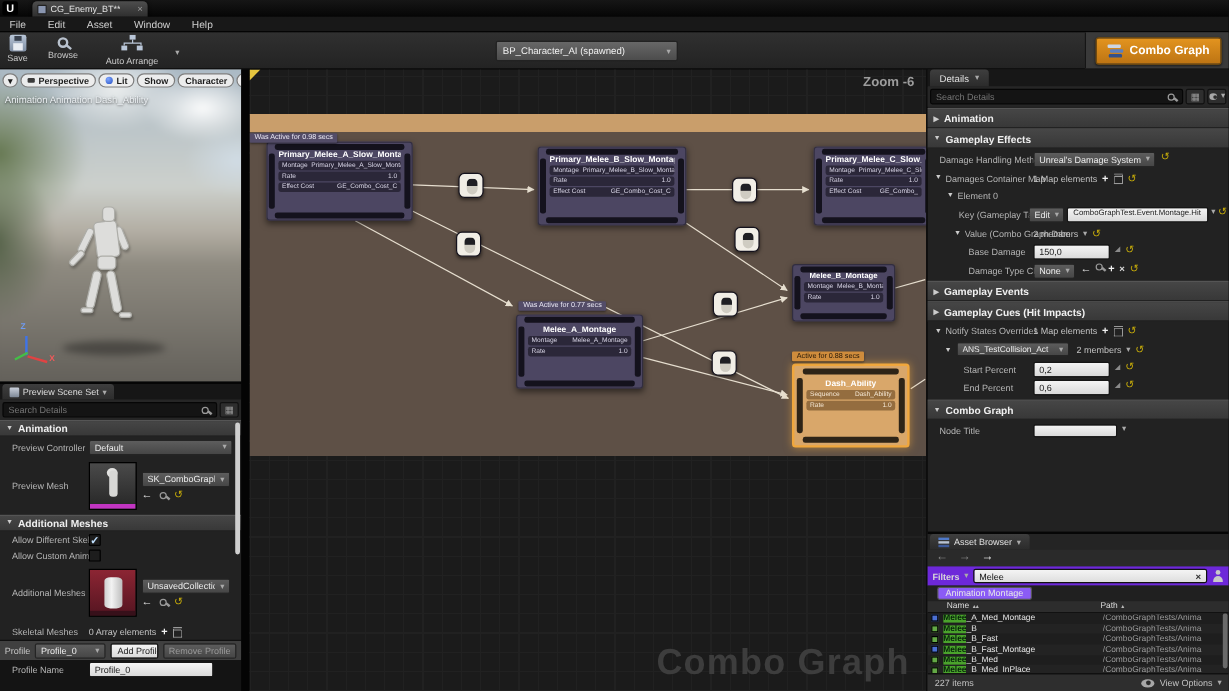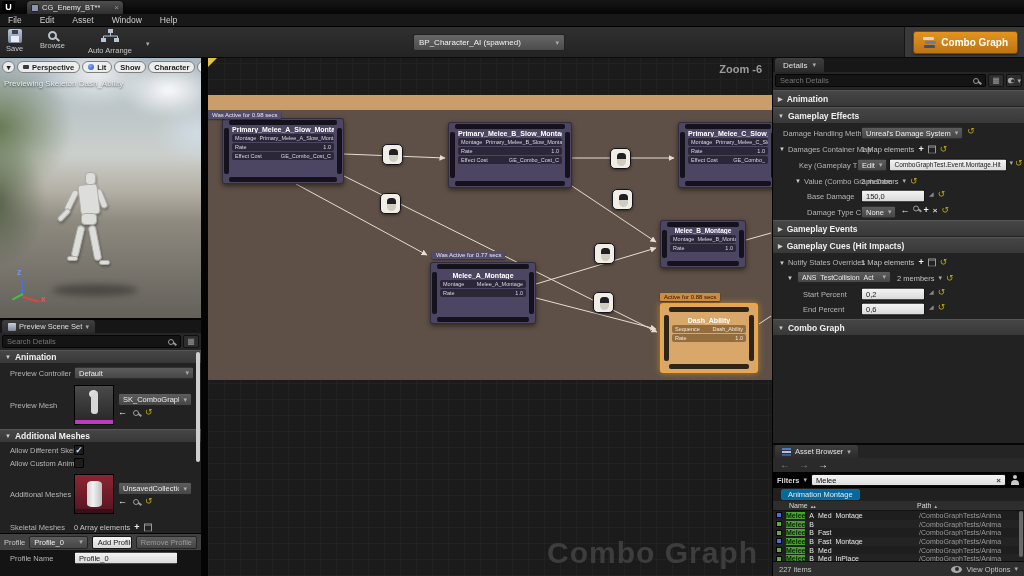--- a/index.html
+++ b/index.html
@@ -180,29 +180,29 @@
   .atab{position:absolute;left:2px;top:0;height:13px;background:linear-gradient(#3e3e3e,#2b2b2b);border-radius:3px 3px 0 0;
         display:flex;align-items:center;gap:4px;padding:0 7px;font-size:7.5px;color:#e0e0e0}
   .aicon{width:9px;height:8px;position:relative}
   .aicon i{position:absolute;left:0;width:9px;height:2px;display:block}
   .aicon i:nth-child(1){top:0;background:#4f79c9}
   .aicon i:nth-child(2){top:3px;background:#b8c2d2}
   .aicon i:nth-child(3){top:6px;background:#3d599a}
   .anav{position:absolute;left:0;top:13px;right:0;height:14px;background:#2a2a2a;display:flex;align-items:center;gap:9px;padding:0 7px}
   .anav .dim{color:#8a8a8a;font-size:10px;line-height:1}
   .anav .lit{color:#f2f2f2;font-size:10px;font-weight:bold;line-height:1}
-  .afilter{position:absolute;left:0;top:27px;right:0;height:16px;display:flex;align-items:center;gap:4px;padding:0 4px;background:#000000}
+  .afilter{position:absolute;left:0;top:27px;right:0;height:16px;display:flex;align-items:center;gap:4px;padding:0 4px;background:#6d28d9}
   .afinput{flex:1;height:12px;background:linear-gradient(#f4f4f4,#dedede);border:1px solid #111;border-radius:2px;
            display:flex;align-items:center;padding:0 4px}
   .afinput input{flex:1;background:transparent;border:0;outline:none;color:#111;font-size:7.5px;font-family:inherit}
   .person{width:10px;height:10px;position:relative;flex:none}
   .person:before{content:"";position:absolute;left:3px;top:0;width:4px;height:4px;border-radius:50%;background:#c8c8c8}
   .person:after{content:"";position:absolute;left:1px;top:5px;width:8px;height:5px;border-radius:4px 4px 0 0;background:#c8c8c8}
   .achip-row{position:absolute;left:0;top:43px;right:0;height:13px;background:#202020;display:flex;align-items:center;padding:0 8px}
-  .achip{background:#0369a1;border:1px solid #555;border-radius:2px;color:#e8e8e8;font-size:7.5px;padding:0 6px;height:11px;line-height:10px}
+  .achip{background:#8b5cf6;border:1px solid #555;border-radius:2px;color:#e8e8e8;font-size:7.5px;padding:0 6px;height:11px;line-height:10px}
   .ahead{position:absolute;left:0;top:56px;right:0;height:10px;background:#2d2d2d;border-bottom:1px solid #111;
          color:#ddd;font-size:7px;display:flex;align-items:center}
   .ahead .c1{padding-left:16px;width:140px}
   .ahead .c2{padding-left:4px}
   .sortc{color:#bbb;font-size:5px;margin-left:3px}
   .alist{position:absolute;left:0;top:66px;right:0;height:52px;overflow:hidden;background:#1e1e1e}
   .arow{display:flex;align-items:center;height:8.7px;font-size:7px;white-space:nowrap}
   .arow .sq{width:6px;height:6px;margin:0 4px 0 3px;flex:none;border:1px solid #000}
   .sq.blue{background:#4a6fd4}
   .sq.green{background:#63a845}
@@ -304,21 +304,21 @@
       <div class="vbtn">
         <span>Show</span>
       </div>
       <div class="vbtn">
         <span>Character</span>
       </div>
       <div class="vbtn">
         
       </div>
     </div>
-    <div class="vp-status">Previewing Skeleton Dash_Ability</div>
+    <div class="vp-status">Animation Animation Dash_Ability</div>
     <div class="gizmo">
       <span class="gz gz-zl">Z</span>
       <span class="gz gz-z"></span>
       <span class="gz gz-y"></span>
       <span class="gz gz-x"></span>
       <span class="gz gz-xl">X</span>
     </div>
   </div>
 
   <div class="preview">
@@ -650,20 +650,26 @@
             <span class="tri">▼</span>
             <span>Damages Container Map</span>
           </span>
         <div class="dw">
           <span class="members">1 Map elements</span>
           <span class="plus">+</span>
           <span class="trash"></span>
           <span class="reset">↺</span>
         </div>
       </div>
+      <div class="drow" style="height:14px">
+        <span class="dlbl" style="left:16px">
+            <span class="tri">▼</span>
+            <span>Element 0</span>
+          </span>
+      </div>
       <div class="drow" style="height:17px">
         <span class="dlbl" style="left:26px">Key (Gameplay Tag)</span>
         <div class="dw" style="left:84px;gap:2px">
           <div class="dd">
             <span>Edit</span>
             <span class="ddcaret">▾</span>
           </div>
           <div class="lightfield" style="width:118px;font-size:6.5px">
             <span>ComboGraphTest.Event.Montage.Hit</span>
           </div>
@@ -757,20 +763,27 @@
             <span>0,6</span>
           </div>
           <span class="spin">◢</span>
           <span class="reset">↺</span>
         </div>
       </div>
       <div class="cat" style="height:17px;margin-top:3px">
         <span class="tri">▼</span>
           <span>Combo Graph</span>
       </div>
+      <div class="drow" style="height:17px">
+        <span class="dlbl" style="left:10px">Node Title</span>
+        <div class="dw">
+          <div class="lightfield" style="width:70px;height:11px"></div>
+          <span class="ddcaret">▾</span>
+        </div>
+      </div>
     </div>
 
     <div class="assets">
       <div class="atab">
         <span class="aicon">
             <i></i>
             <i></i>
             <i></i>
           </span>
         <span>Asset Browser</span>

